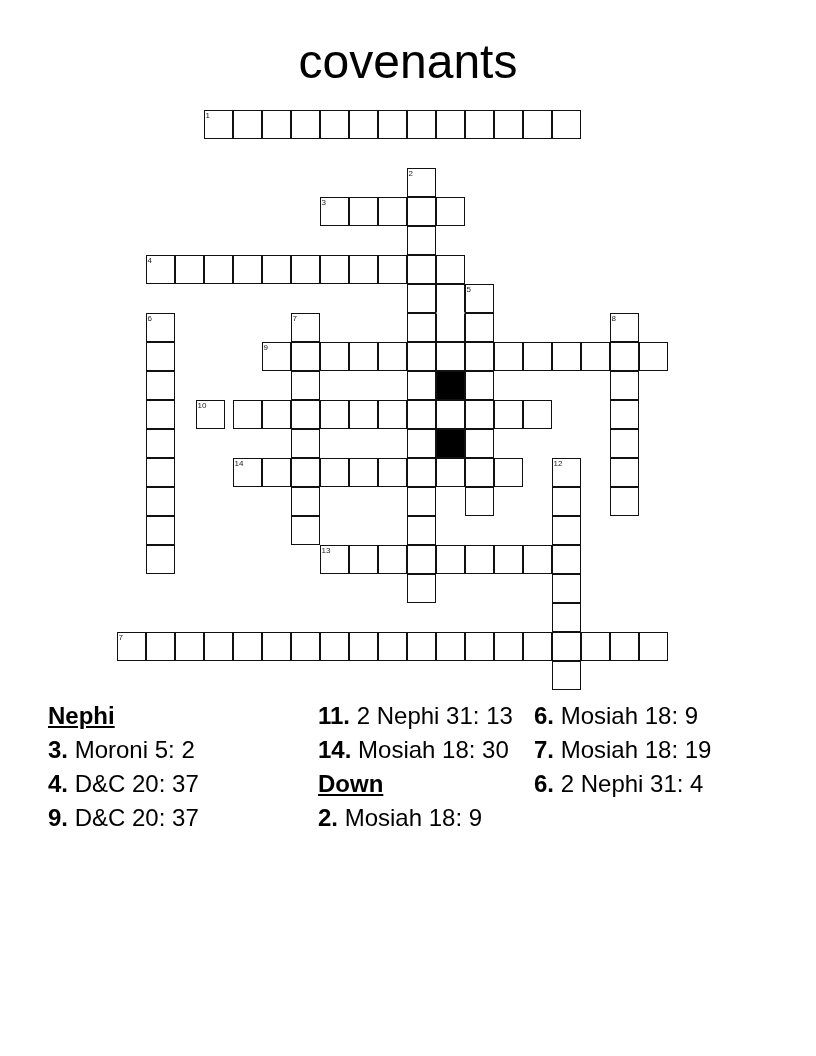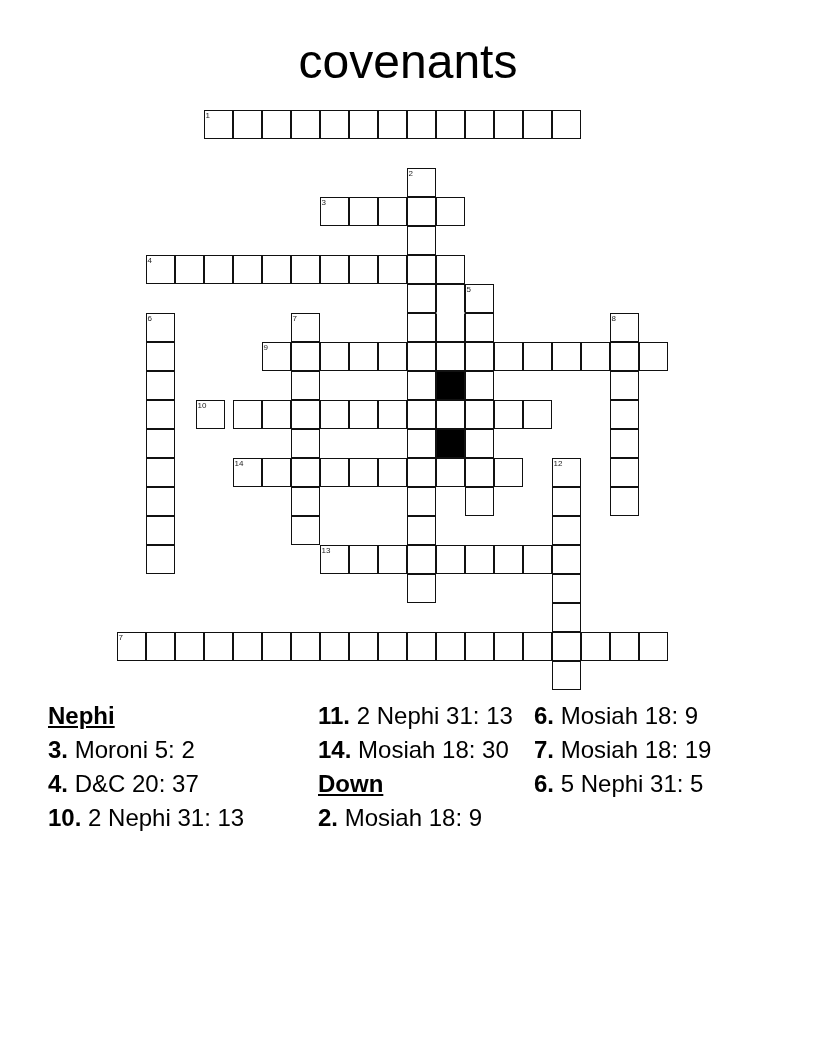--- a/index.html
+++ b/index.html
@@ -189,27 +189,27 @@
     <div class="cell open-bottom" style="left: 319px; top: 174px;"></div>
     <div class="cell open-top" style="left: 319px; top: 203px;"></div>
     <div class="cell black" style="left: 319px; top: 261px;"></div>
     <div class="cell black" style="left: 319px; top: 319px;"></div>
   </div>
 
 <div class="clues col1">
   <div class="head">Nephi</div>
   <div class="clue"><b>3.</b><span> Moroni 5: 2</span></div>
   <div class="clue"><b>4.</b><span> D&amp;C 20: 37</span></div>
-  <div class="clue"><b>10.</b><span> 2 Nephi 31: 13</span></div>
+  <div class="clue"><b>9.</b><span> D&amp;C 20: 37</span></div>
 </div>
 
 <div class="clues col2">
   <div class="clue"><b>11.</b><span> 2 Nephi 31: 13</span></div>
   <div class="clue"><b>14.</b><span> Mosiah 18: 30</span></div>
   <div class="head">Down</div>
   <div class="clue"><b>2.</b><span> Mosiah 18: 9</span></div>
 </div>
 
 <div class="clues col3">
   <div class="clue"><b>6.</b><span> Mosiah 18: 9</span></div>
   <div class="clue"><b>7.</b><span> Mosiah 18: 19</span></div>
-  <div class="clue"><b>6.</b><span> 5 Nephi 31: 5</span></div>
+  <div class="clue"><b>6.</b><span> 2 Nephi 31: 4</span></div>
 </div>
 
 </body></html>

